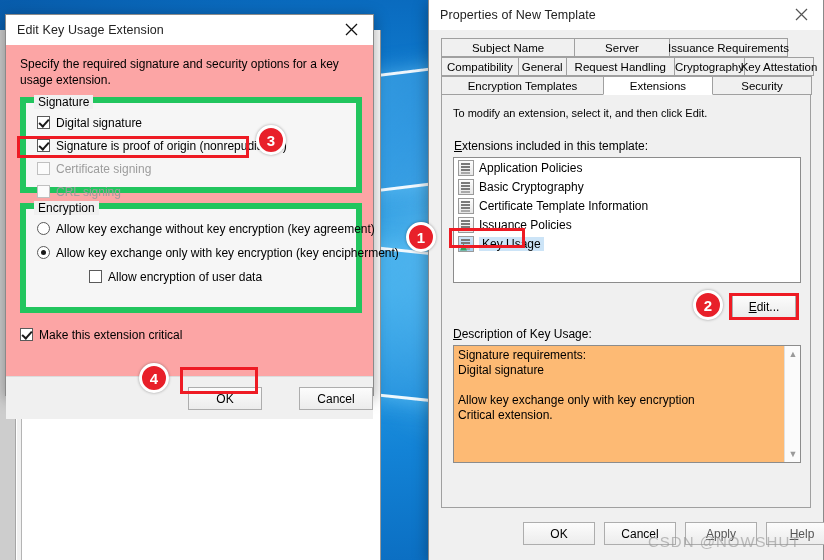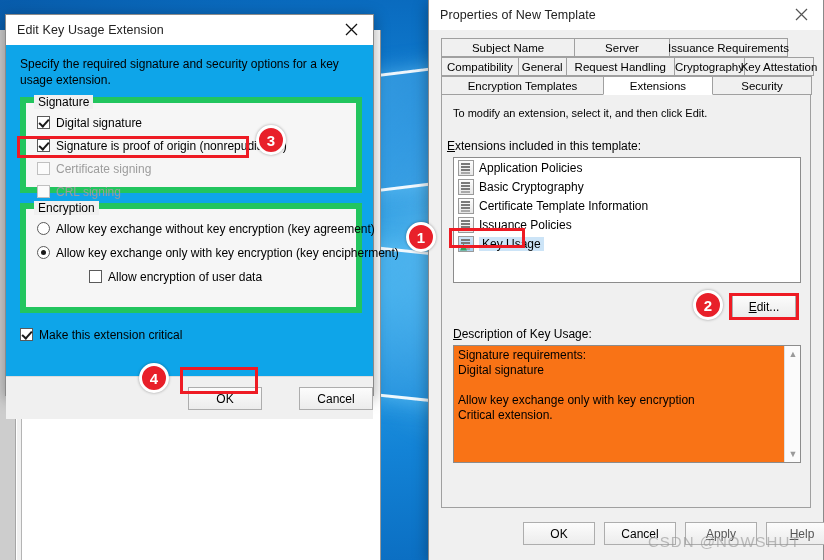--- a/index.html
+++ b/index.html
@@ -85,21 +85,21 @@
   }
   .close-btn svg { display: block; }
 
   
   #dlg-keyusage {
     left: 5px; top: 14px; width: 369px; height: 382px;
   }
   #dlg-keyusage .body {
     position: relative;
     height: 374px;
-    background: #0ea5e9;
+    background: #fca5a5;
   }
   #ku-intro {
     position: absolute; left: 14px; top: 11px; width: 340px;
     font-size: 12px; line-height: 16px; color: #000;
   }
 
   .groupbox {
     position: absolute;
     border: 6px solid #22c55e;
     background: #f6f6f6;
@@ -213,21 +213,21 @@
     position: absolute; left: 12px; top: 65px; right: 12px; bottom: 52px;
     background: #f0f0f0;
     border: 1px solid #a0a0a0;
     border-top: none;
   }
   #pp-instruction {
     position: absolute; left: 11px; top: 12px;
     font-size: 11px; color: #000;
   }
   #pp-extlabel {
-    position: absolute; left: 5px; top: 44px;
+    position: absolute; left: 12px; top: 44px;
     font-size: 12px; color: #000;
   }
   .u { text-decoration: underline; }
   #ext-list {
     position: absolute; left: 11px; top: 62px; width: 348px; height: 126px;
     background: #ffffff;
     border: 1px solid #8c8c8c;
     overflow: hidden;
   }
   .ext-item {
@@ -264,21 +264,21 @@
     padding: 0 3px;
   }
 
   #btn-edit { position: absolute; right: 14px; top: 200px; width: 64px; }
   #pp-desclabel {
     position: absolute; left: 11px; top: 232px;
     font-size: 12px; color: #000;
   }
   #desc-box {
     position: absolute; left: 11px; top: 250px; width: 348px; height: 118px;
-    background: #f97316;
+    background: #fdba74;
     border: 1px solid #8c8c8c;
   }
   #desc-text {
     position: absolute; left: 4px; top: 2px; right: 20px;
     font-size: 12px; line-height: 15px;
     white-space: pre-wrap;
   }
   #desc-scroll {
     position: absolute; right: 0; top: 0; bottom: 0; width: 16px;
     background: #fbfbfb;

